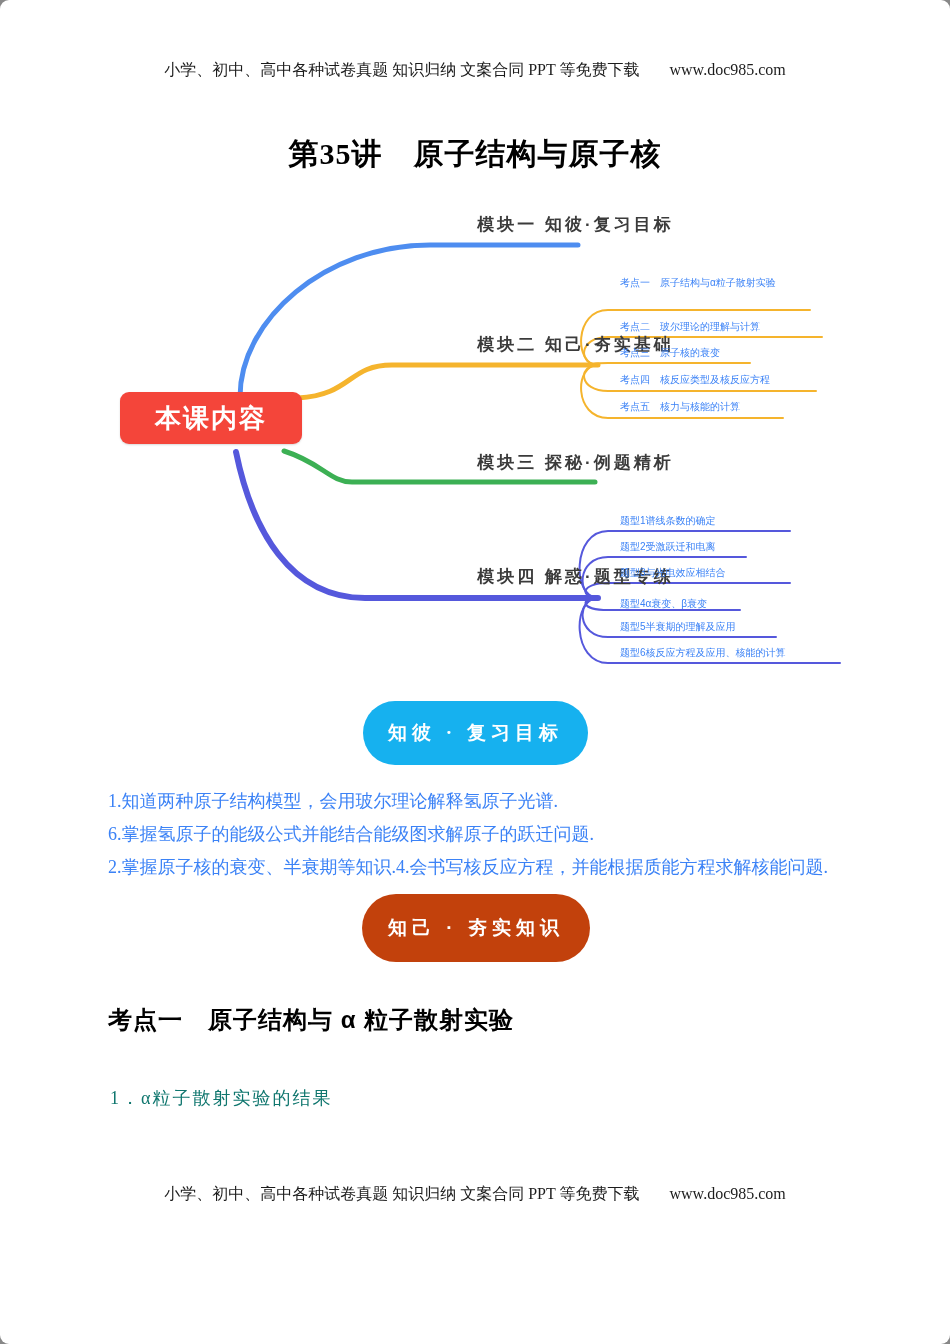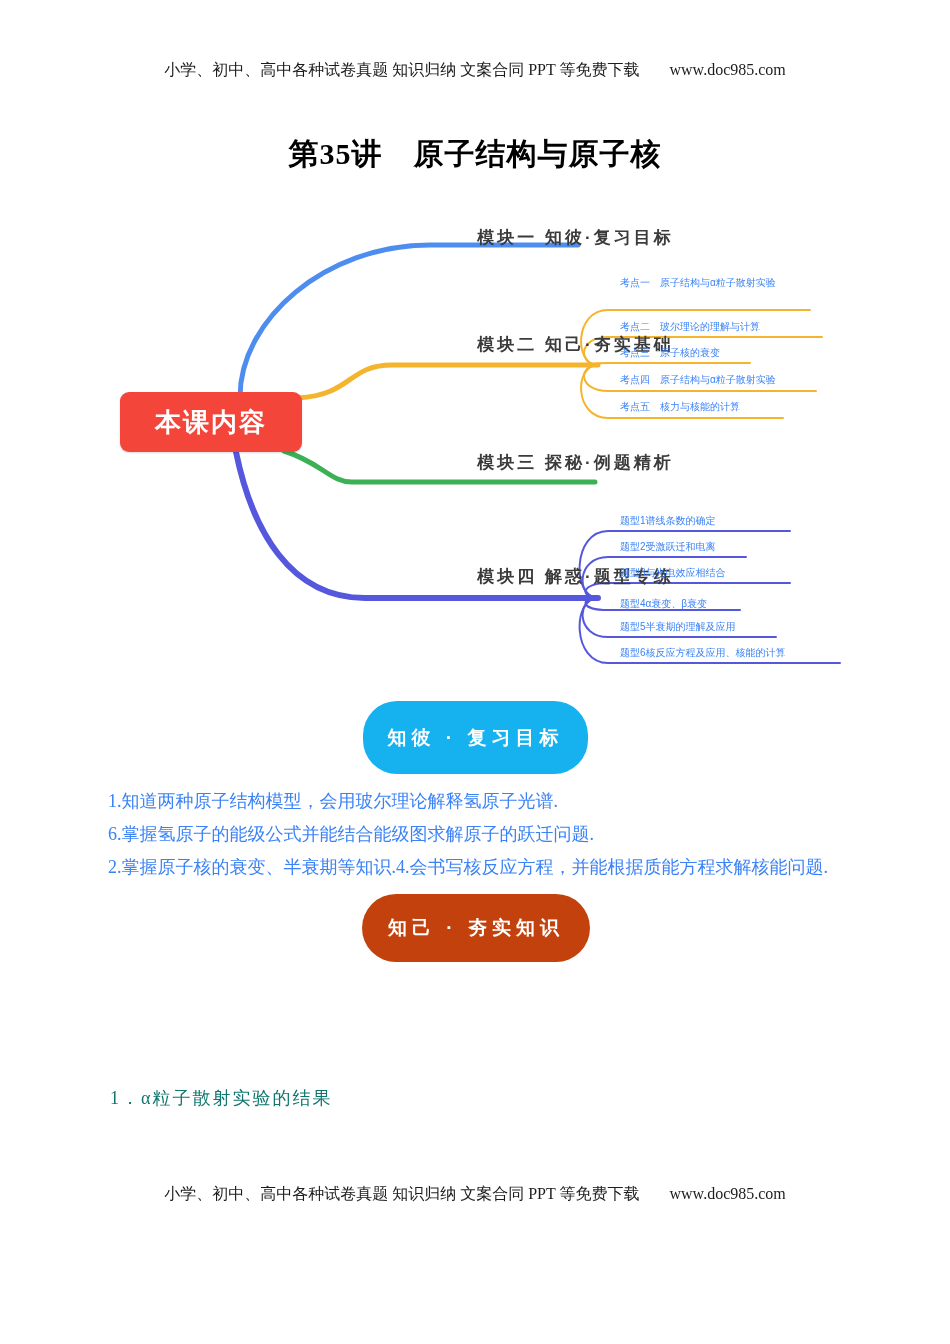--- a/index.html
+++ b/index.html
@@ -1,57 +1,58 @@
 <!DOCTYPE html>
 <html><head>
 <meta charset="utf-8">
 <style>
   html,body{margin:0;padding:0;background:#888;}
   .page{
     position:relative;width:950px;height:1344px;margin:0 auto;
     background:#ffffff;overflow:hidden;
     font-family:"Liberation Sans","DejaVu Sans",sans-serif;
+    border-radius:9px;
   }
   
   .doc-band{position:absolute;left:0;width:100%;text-align:center;
     font-family:"Liberation Serif","DejaVu Serif",serif;
     font-size:16px;color:#1c1c1c;white-space:nowrap;}
   .doc-band .url{margin-left:30px;}
   .band-top{top:60px;}
   .band-bottom{top:1184px;}
   
   .doc-title{position:absolute;top:134px;left:0;width:100%;text-align:center;
     font-family:"Liberation Serif","DejaVu Serif",serif;
     font-weight:bold;font-size:30px;color:#000;letter-spacing:1px;}
   
   .mindmap{position:absolute;left:100px;top:195px;width:760px;height:500px;}
   .mindmap svg{position:absolute;left:0;top:0;}
   .root-node{
-    position:absolute;left:20px;top:197px;width:182px;height:60px;
+    position:absolute;left:20px;top:197px;width:182px;height:52px;
     border-radius:9px;display:flex;align-items:center;justify-content:center;
     color:#fff;font-weight:bold;font-size:26px;letter-spacing:2px;
     box-shadow:0 1px 2px rgba(0,0,0,.15);
   }
   .branch-label{
     position:absolute;width:215px;text-align:center;
     font-size:17px;font-weight:bold;letter-spacing:3px;color:#3b3b3b;
     white-space:nowrap;
   }
   .child-item{
     position:absolute;left:520px;font-size:10px;line-height:18px;color:#3b82f6;
     white-space:nowrap;
   }
   .child-item.wrap2{white-space:normal;width:172px;}
   
   .pill{
     position:absolute;display:flex;align-items:center;justify-content:center;
     color:#fff;font-weight:bold;font-size:19px;letter-spacing:5px;
     border-radius:34px;
   }
-  .pill-goal{left:363px;top:701px;width:225px;height:73px;}
+  .pill-goal{left:363px;top:701px;width:225px;height:64px;font-family:Liberation Serif, serif;}
   .pill-know{left:362px;top:894px;width:228px;height:68px;}
   
   .objectives{position:absolute;left:108px;top:790px;width:760px;
     font-family:"Liberation Serif","DejaVu Serif",serif;
     font-size:18px;color:#3b82f6;}
   .objectives .line{line-height:22px;margin-bottom:11px;}
   
   .section-heading{position:absolute;left:108px;top:1004px;
     font-size:24px;font-weight:bold;color:#000;letter-spacing:1px;}
   .subsection{position:absolute;left:110px;top:1086px;
@@ -89,48 +90,49 @@
       <path d="M498,403 C472,403 472,336 508,336 L690,336" fill="none" stroke-width="2" stroke-linecap="round" style="stroke: rgb(85, 88, 220);"></path>
       <path d="M498,403 C476,403 476,362 508,362 L646,362" fill="none" stroke-width="2" stroke-linecap="round" style="stroke: rgb(85, 88, 220);"></path>
       <path d="M498,403 C480,403 480,388 508,388 L690,388" fill="none" stroke-width="2" stroke-linecap="round" style="stroke: rgb(85, 88, 220);"></path>
       <path d="M498,403 C480,403 480,415 508,415 L640,415" fill="none" stroke-width="2" stroke-linecap="round" style="stroke: rgb(85, 88, 220);"></path>
       <path d="M498,403 C476,403 476,442 508,442 L676,442" fill="none" stroke-width="2" stroke-linecap="round" style="stroke: rgb(85, 88, 220);"></path>
       <path d="M498,403 C472,403 472,468 508,468 L740,468" fill="none" stroke-width="2" stroke-linecap="round" style="stroke: rgb(85, 88, 220);"></path>
     </svg>
 
     <div class="root-node" style="background-color: rgb(244, 69, 58);">本课内容</div>
 
-    <div class="branch-label" style="left:368px;top:31px;">模块一 知彼·复习目标</div>
+    <div class="branch-label" style="left:368px;top:18px;">模块一 知彼·复习目标</div>
     <div class="branch-label" style="left:368px;top:138px;">模块二 知己·夯实基础</div>
     <div class="branch-label" style="left:368px;top:256px;">模块三 探秘·例题精析</div>
     <div class="branch-label" style="left:368px;top:370px;">模块四 解惑·题型专练</div>
 
     <div class="child-item wrap2" style="top:79px;">考点一　原子结构与α粒子散射实验</div>
     <div class="child-item" style="top:123px;">考点二　玻尔理论的理解与计算</div>
     <div class="child-item" style="top:149px;">考点三　原子核的衰变</div>
-    <div class="child-item" style="top:176px;">考点四　原子结构与α粒子散射实验</div>
+    <div class="child-item" style="top:176px;">考点四　核反应类型及核反应方程</div>
     <div class="child-item" style="top:203px;">考点五　核力与核能的计算</div>
 
     <div class="child-item" style="top:317px;">题型1谱线条数的确定</div>
     <div class="child-item" style="top:343px;">题型2受激跃迁和电离</div>
     <div class="child-item" style="top:369px;">题型3与光电效应相结合</div>
     <div class="child-item" style="top:400px;">题型4α衰变、β衰变</div>
     <div class="child-item" style="top:423px;">题型5半衰期的理解及应用</div>
     <div class="child-item" style="top:449px;">题型6核反应方程及应用、核能的计算</div>
   </div>
 
   <div class="pill pill-goal" style="background-color: rgb(22, 177, 239);">知彼 · 复习目标</div>
 
   <div class="objectives">
     <div class="line">1.知道两种原子结构模型，会用玻尔理论解释氢原子光谱.</div>
     <div class="line">6.掌握氢原子的能级公式并能结合能级图求解原子的跃迁问题.</div>
     <div class="line">2.掌握原子核的衰变、半衰期等知识.4.会书写核反应方程，并能根据质能方程求解核能问题.</div>
   </div>
 
   <div class="pill pill-know" style="background-color: #c2410c;">知己 · 夯实知识</div>
 
+  <div class="section-heading">考点一　原子结构与 α 粒子散射实验</div>
   <div class="subsection">1．α粒子散射实验的结果</div>
 
   <div class="doc-band band-bottom">
     <span>小学、初中、高中各种试卷真题 知识归纳 文案合同 PPT 等免费下载</span><span class="url">www.doc985.com</span>
   </div>
 
 </div>
 
 </body></html>

